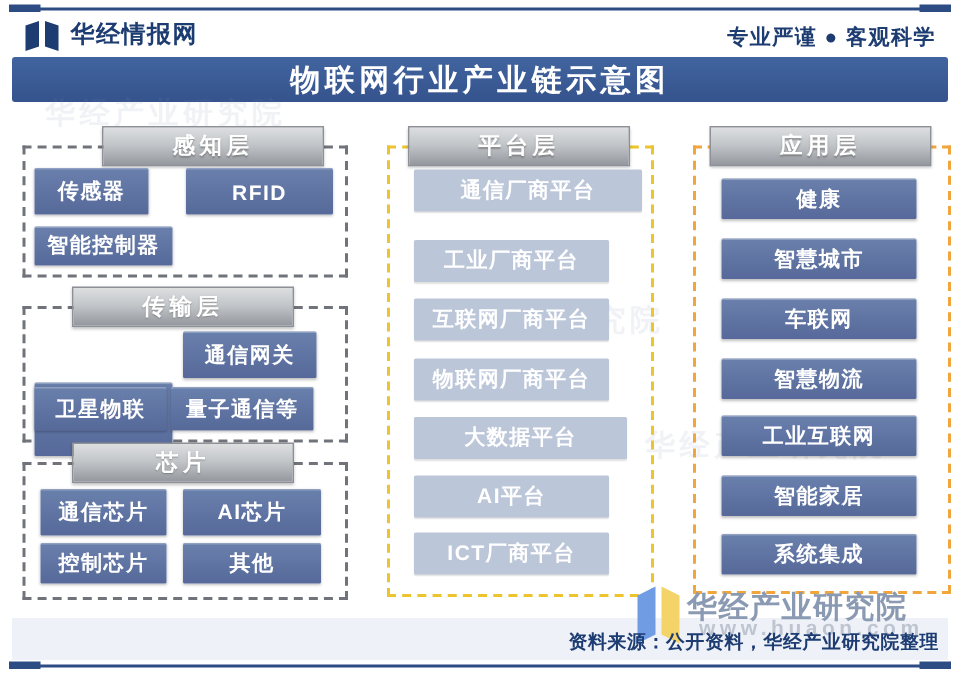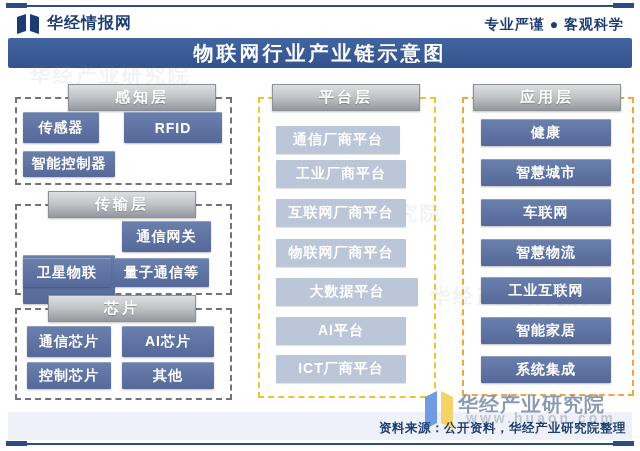--- a/index.html
+++ b/index.html
@@ -93,21 +93,21 @@
 
   <div class="db" style="left:15px;top:308px;width:213px;height:88px;"></div>
   <div class="sech" style="left:48px;top:295px;">芯片</div>
   <div class="nd dark" style="left:27px;top:326px;width:84px;height:31px;">通信芯片</div>
   <div class="nd dark" style="left:122px;top:326px;width:92px;height:31px;">AI芯片</div>
   <div class="nd dark" style="left:27px;top:362px;width:84px;height:27px;">控制芯片</div>
   <div class="nd dark" style="left:122px;top:362px;width:92px;height:27px;">其他</div>
 
   <div class="db yellow" style="left:258px;top:97px;width:174px;height:297px;"></div>
   <div class="sech" style="left:272px;top:84px;">平台层</div>
-  <div class="nd light" style="left:276px;top:126px;width:124px;height:28px;">通信厂商平台</div>
+  <div class="nd light" style="left:276px;top:113px;width:152px;height:28px;">通信厂商平台</div>
   <div class="nd light" style="left:276px;top:160px;width:130px;height:28px;">工业厂商平台</div>
   <div class="nd light" style="left:276px;top:199px;width:130px;height:28px;">互联网厂商平台</div>
   <div class="nd light" style="left:276px;top:239px;width:130px;height:28px;">物联网厂商平台</div>
   <div class="nd light" style="left:276px;top:278px;width:142px;height:28px;">大数据平台</div>
   <div class="nd light" style="left:276px;top:317px;width:130px;height:28px;">AI平台</div>
   <div class="nd light" style="left:276px;top:355px;width:130px;height:28px;">ICT厂商平台</div>
 
   <div class="db orange" style="left:462px;top:97px;width:168px;height:295px;"></div>
   <div class="sech" style="left:473px;top:84px;">应用层</div>
   <div class="nd dark" style="left:481px;top:119px;width:130px;height:27px;">健康</div>

